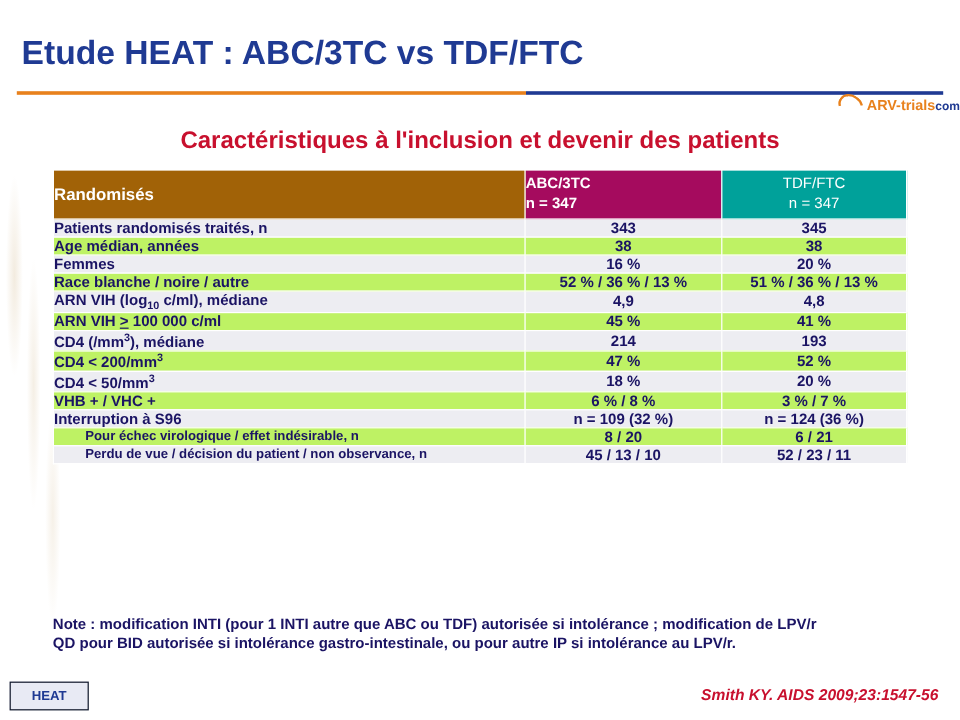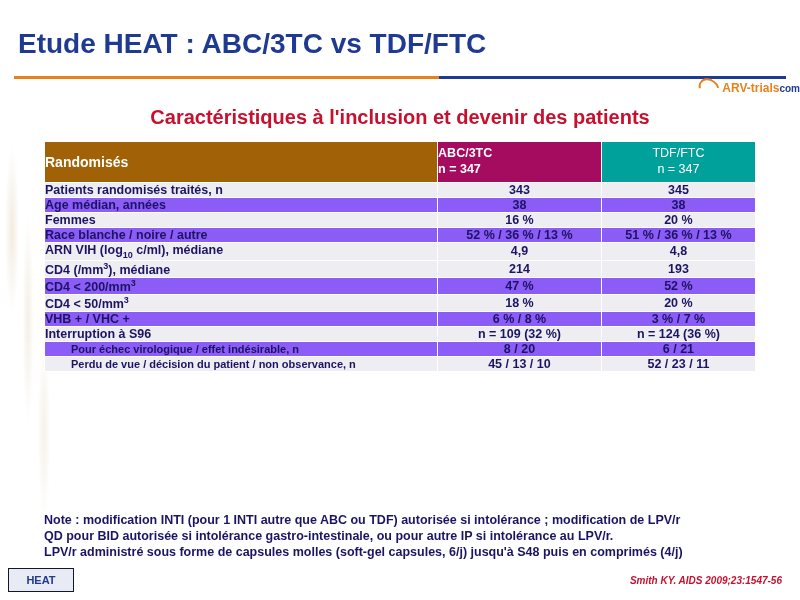--- a/index.html
+++ b/index.html
@@ -125,21 +125,21 @@
     background: #00A19A;
     color: #ffffff;
     font-weight: normal;
     text-align: center;
     font-size: 12.5px;
     line-height: 1.25;
     padding: 4px 4px;
     width: 158px;
   }
   tr.r-odd td { background: #EDEDF2; }
-  tr.r-even td { background: #8b5cf6; }
+  tr.r-even td { background: #bef264; }
   td.lbl {
     color: #1B1464;
     font-weight: bold;
     padding: 4px 10px;
     text-align: left;
     white-space: nowrap;
   }
   td.lbl.sub {
     font-weight: bold;
     font-size: 11px;
@@ -159,21 +159,21 @@
     width: 718px;
     font-size: 12.5px;
     color: #1B1464;
     font-weight: bold;
     line-height: 1.28;
   }
   .ref {
     position: absolute;
     right: 18px;
     bottom: 14px;
-    font-size: 10px;
+    font-size: 13px;
     font-style: italic;
     font-weight: bold;
     color: #C8102E;
   }
   .footer-tag {
     position: absolute;
     left: 8px;
     bottom: 8px;
     width: 64px;
     height: 22px;
@@ -238,20 +238,25 @@
         <tr class="r-even">
           <td class="lbl">Race blanche / noire / autre</td>
           <td class="val">52 % / 36 % / 13 %</td>
           <td class="val">51 % / 36 % / 13 %</td>
         </tr>
         <tr class="r-odd">
           <td class="lbl">ARN VIH (log<sub>10</sub> c/ml), médiane</td>
           <td class="val">4,9</td>
           <td class="val">4,8</td>
         </tr>
+        <tr class="r-even">
+          <td class="lbl">ARN VIH <u>&gt;</u> 100 000 c/ml</td>
+          <td class="val">45 %</td>
+          <td class="val">41 %</td>
+        </tr>
         <tr class="r-odd">
           <td class="lbl">CD4 (/mm<sup>3</sup>), médiane</td>
           <td class="val">214</td>
           <td class="val">193</td>
         </tr>
         <tr class="r-even">
           <td class="lbl">CD4 &lt; 200/mm<sup>3</sup></td>
           <td class="val">47 %</td>
           <td class="val">52 %</td>
         </tr>
@@ -279,20 +284,19 @@
           <td class="lbl sub">Perdu de vue / décision du patient / non observance, n</td>
           <td class="val">45 / 13 / 10</td>
           <td class="val">52 / 23 / 11</td>
         </tr>
       </tbody>
   </table>
 
   <div class="note">
     <div>Note : modification INTI (pour 1 INTI autre que ABC ou TDF) autorisée si intolérance ; modification de LPV/r</div>
     <div>QD pour BID autorisée si intolérance gastro-intestinale, ou pour autre IP si intolérance au LPV/r.</div>
-    <div>LPV/r administré sous forme de capsules molles (soft-gel capsules, 6/j) jusqu'à S48 puis en comprimés (4/j)</div>
   </div>
 
   <div class="ref">Smith KY. AIDS 2009;23:1547-56</div>
 
   <div class="footer-tag">HEAT</div>
 
 </div>
 
 </body></html>

